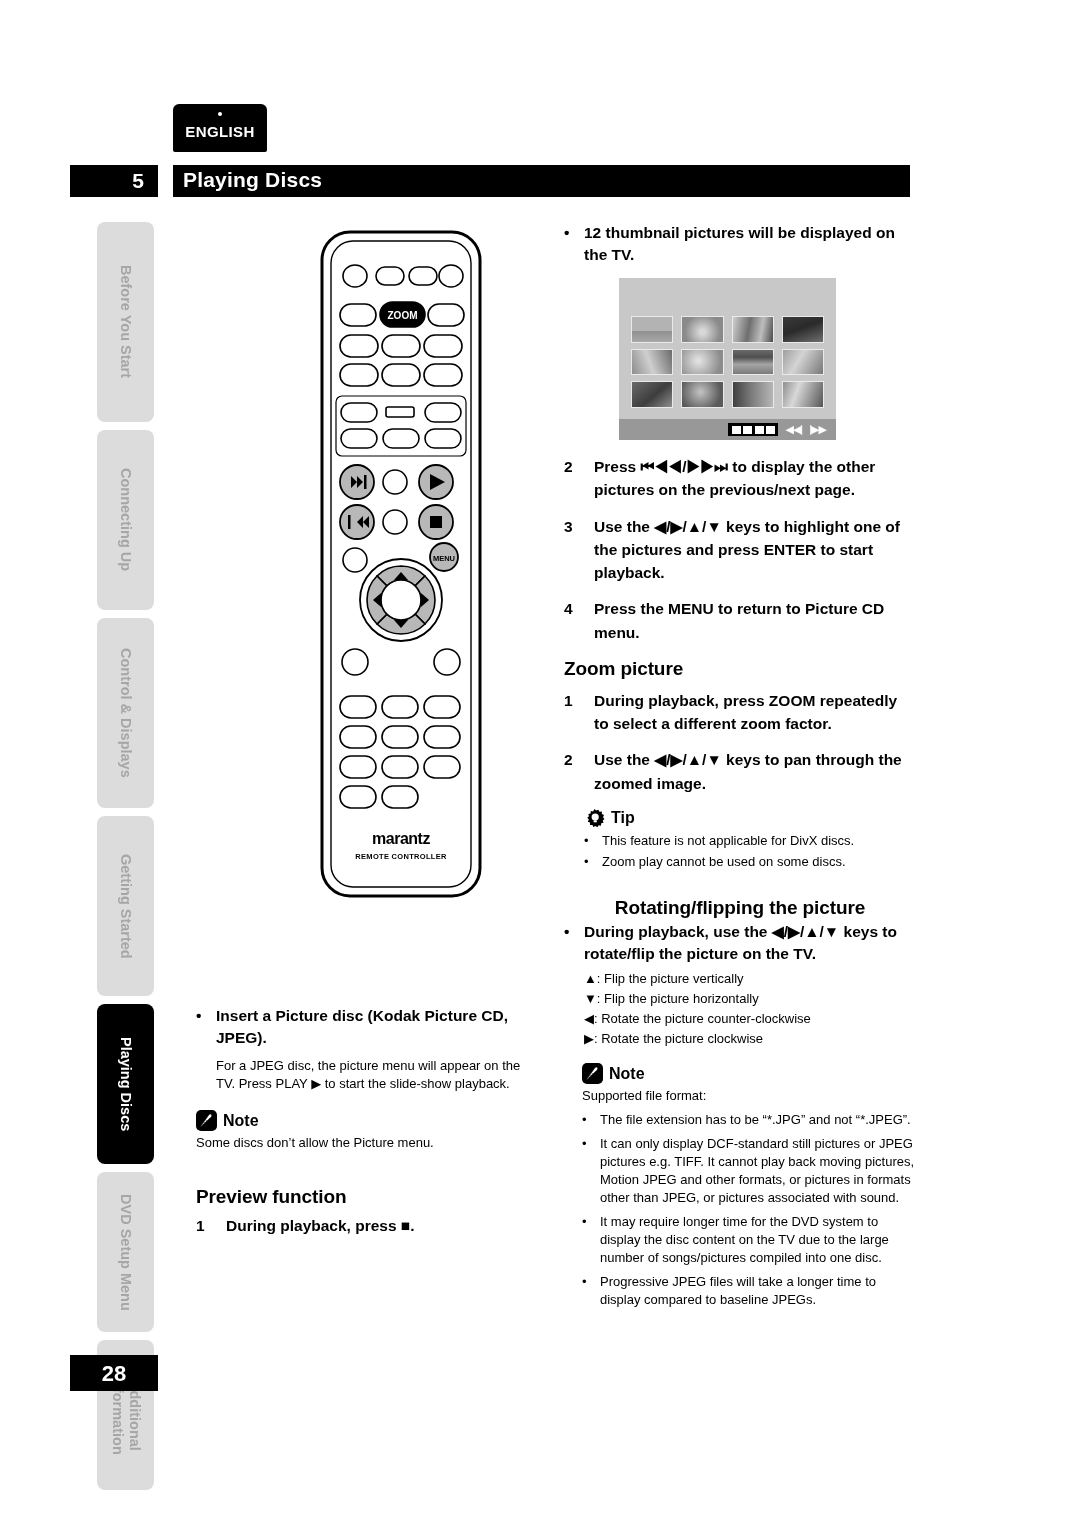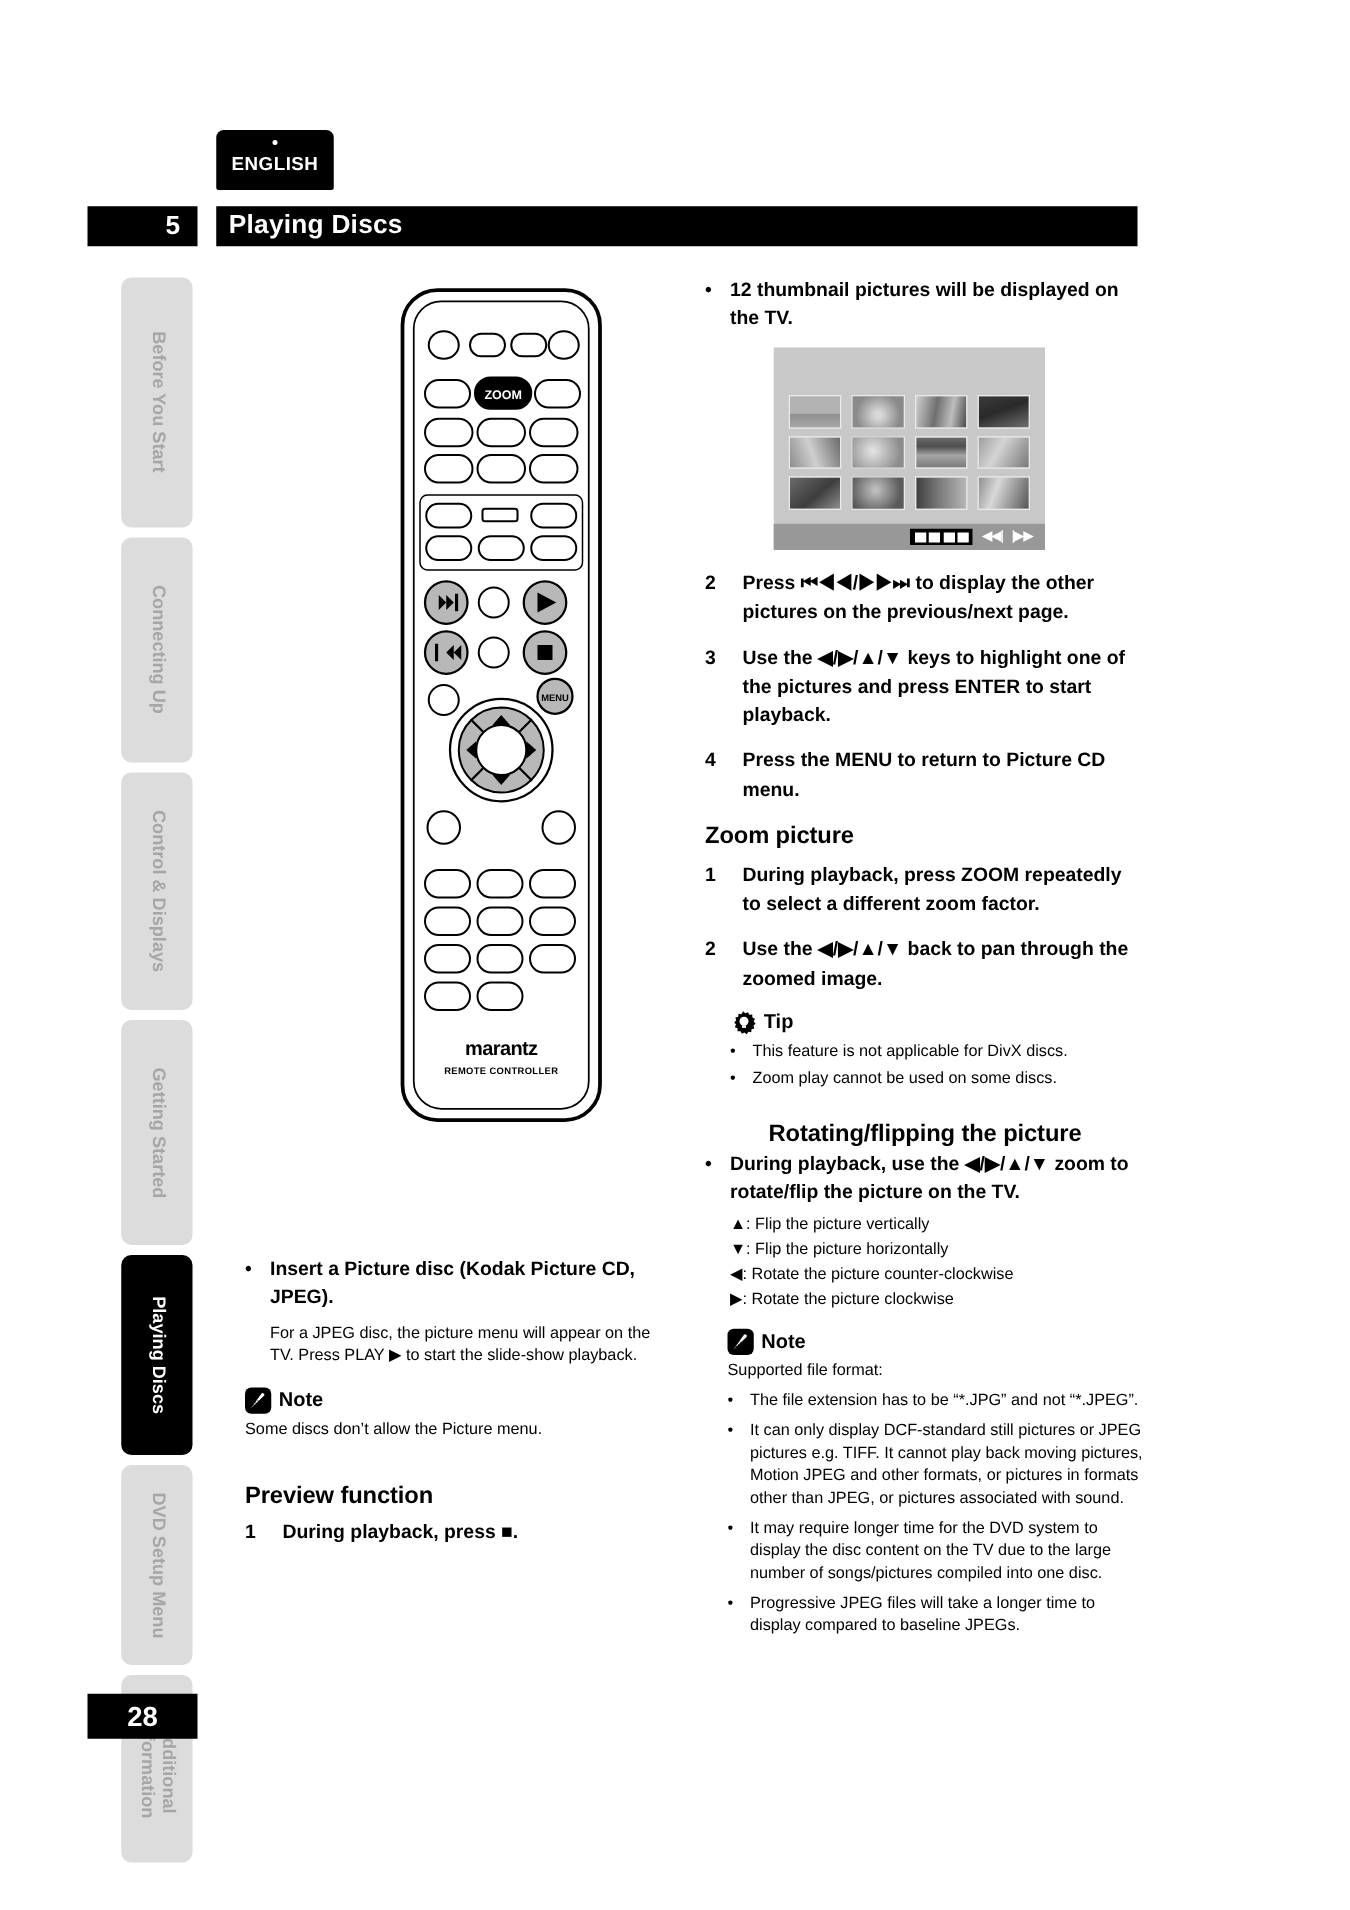--- a/index.html
+++ b/index.html
@@ -492,21 +492,21 @@
     </div>
 
     <h3 class="section" style="margin-top:14px;">Zoom picture</h3>
 
     <div class="num-row" style="margin-top:9px;">
       <span class="nm">1</span>
       <span class="nt">During playback, press ZOOM repeatedly to select a different zoom factor.</span>
     </div>
     <div class="num-row">
       <span class="nm">2</span>
-      <span class="nt">Use the ◀/▶/▲/▼ back to pan through the zoomed image.</span>
+      <span class="nt">Use the ◀/▶/▲/▼ keys to pan through the zoomed image.</span>
     </div>
 
     <div style="margin-left:20px;">
       <div class="callout-head" style="margin-top:4px;">
         <span class="tip-icon">
           <svg width="21" height="21" viewBox="0 0 21 21">
             <path d="M10.5 1 L12.2 2.6 L14.4 1.7 L15.4 3.8 L17.8 3.6 L17.9 6.0 L20.0 7.0 L19.0 9.2 L20.5 10.9 L18.8 12.4 L19.5 14.7 L17.2 15.3 L17.0 17.7 L14.7 17.3 L13.4 19.3 L11.5 18.0 L9.5 19.0 L8.4 16.9 L6.0 17.0 L6.0 14.6 L3.8 13.7 L4.8 11.5 L3.3 9.8 L5.0 8.3 L4.3 6.0 L6.6 5.4 L6.8 3.0 L9.1 3.4 Z" fill="#000"></path>
             <circle cx="11.2" cy="9.0" r="3.6" fill="#fff"></circle>
             <rect x="9.6" y="12.3" width="3.2" height="2.0" fill="#fff"></rect>
           </svg>
@@ -522,21 +522,21 @@
           <span class="bl">•</span>
           <span class="bt">Zoom play cannot be used on some discs.</span>
         </div>
       </div>
     </div>
 
     <h3 class="section" style="margin-top:26px;text-align:center;">Rotating/flipping the picture</h3>
 
     <div class="bullet-row">
       <span class="bl">•</span>
-      <span class="bt">During playback, use the ◀/▶/▲/▼ zoom to rotate/flip the picture on the TV.</span>
+      <span class="bt">During playback, use the ◀/▶/▲/▼ keys to rotate/flip the picture on the TV.</span>
     </div>
 
     <div class="keylist">
       <div>▲: Flip the picture vertically</div>
       <div>▼: Flip the picture horizontally</div>
       <div>◀: Rotate the picture counter-clockwise</div>
       <div>▶: Rotate the picture clockwise</div>
     </div>
 
     <div style="margin-left:18px;">

